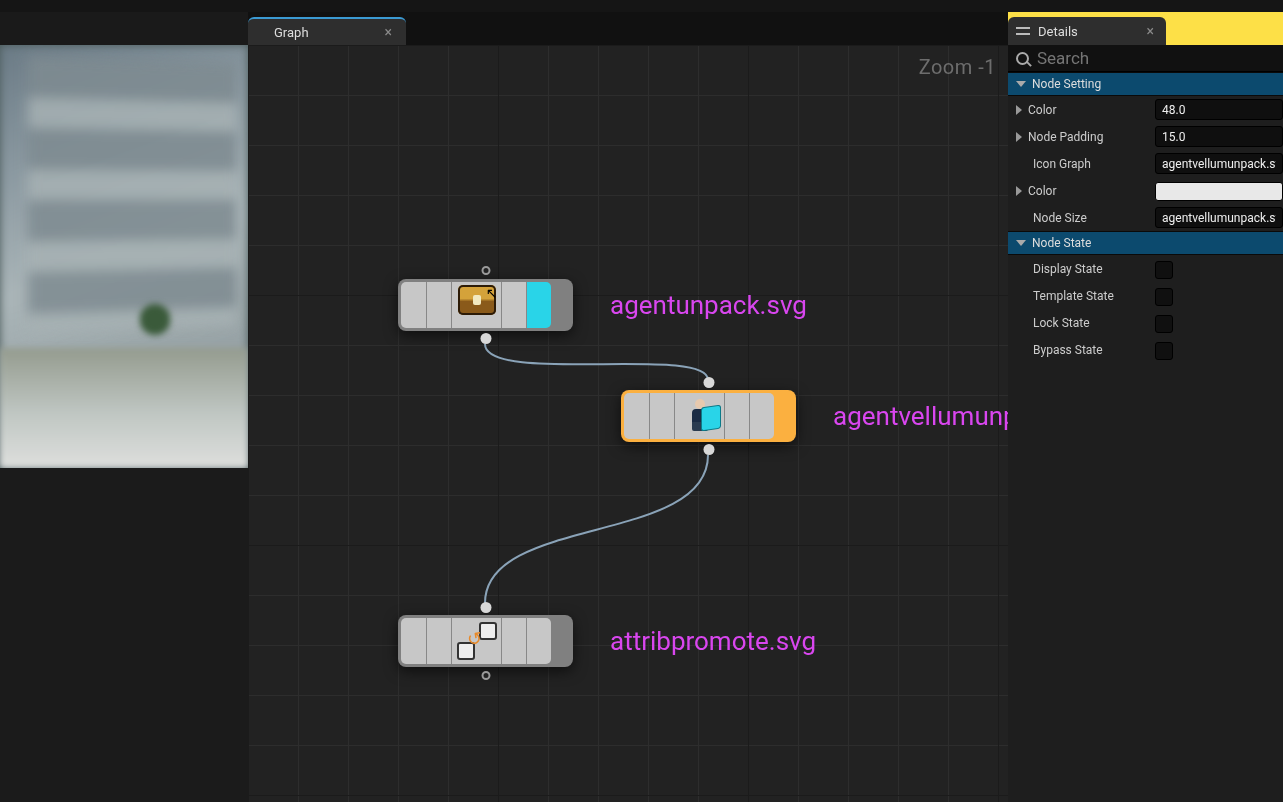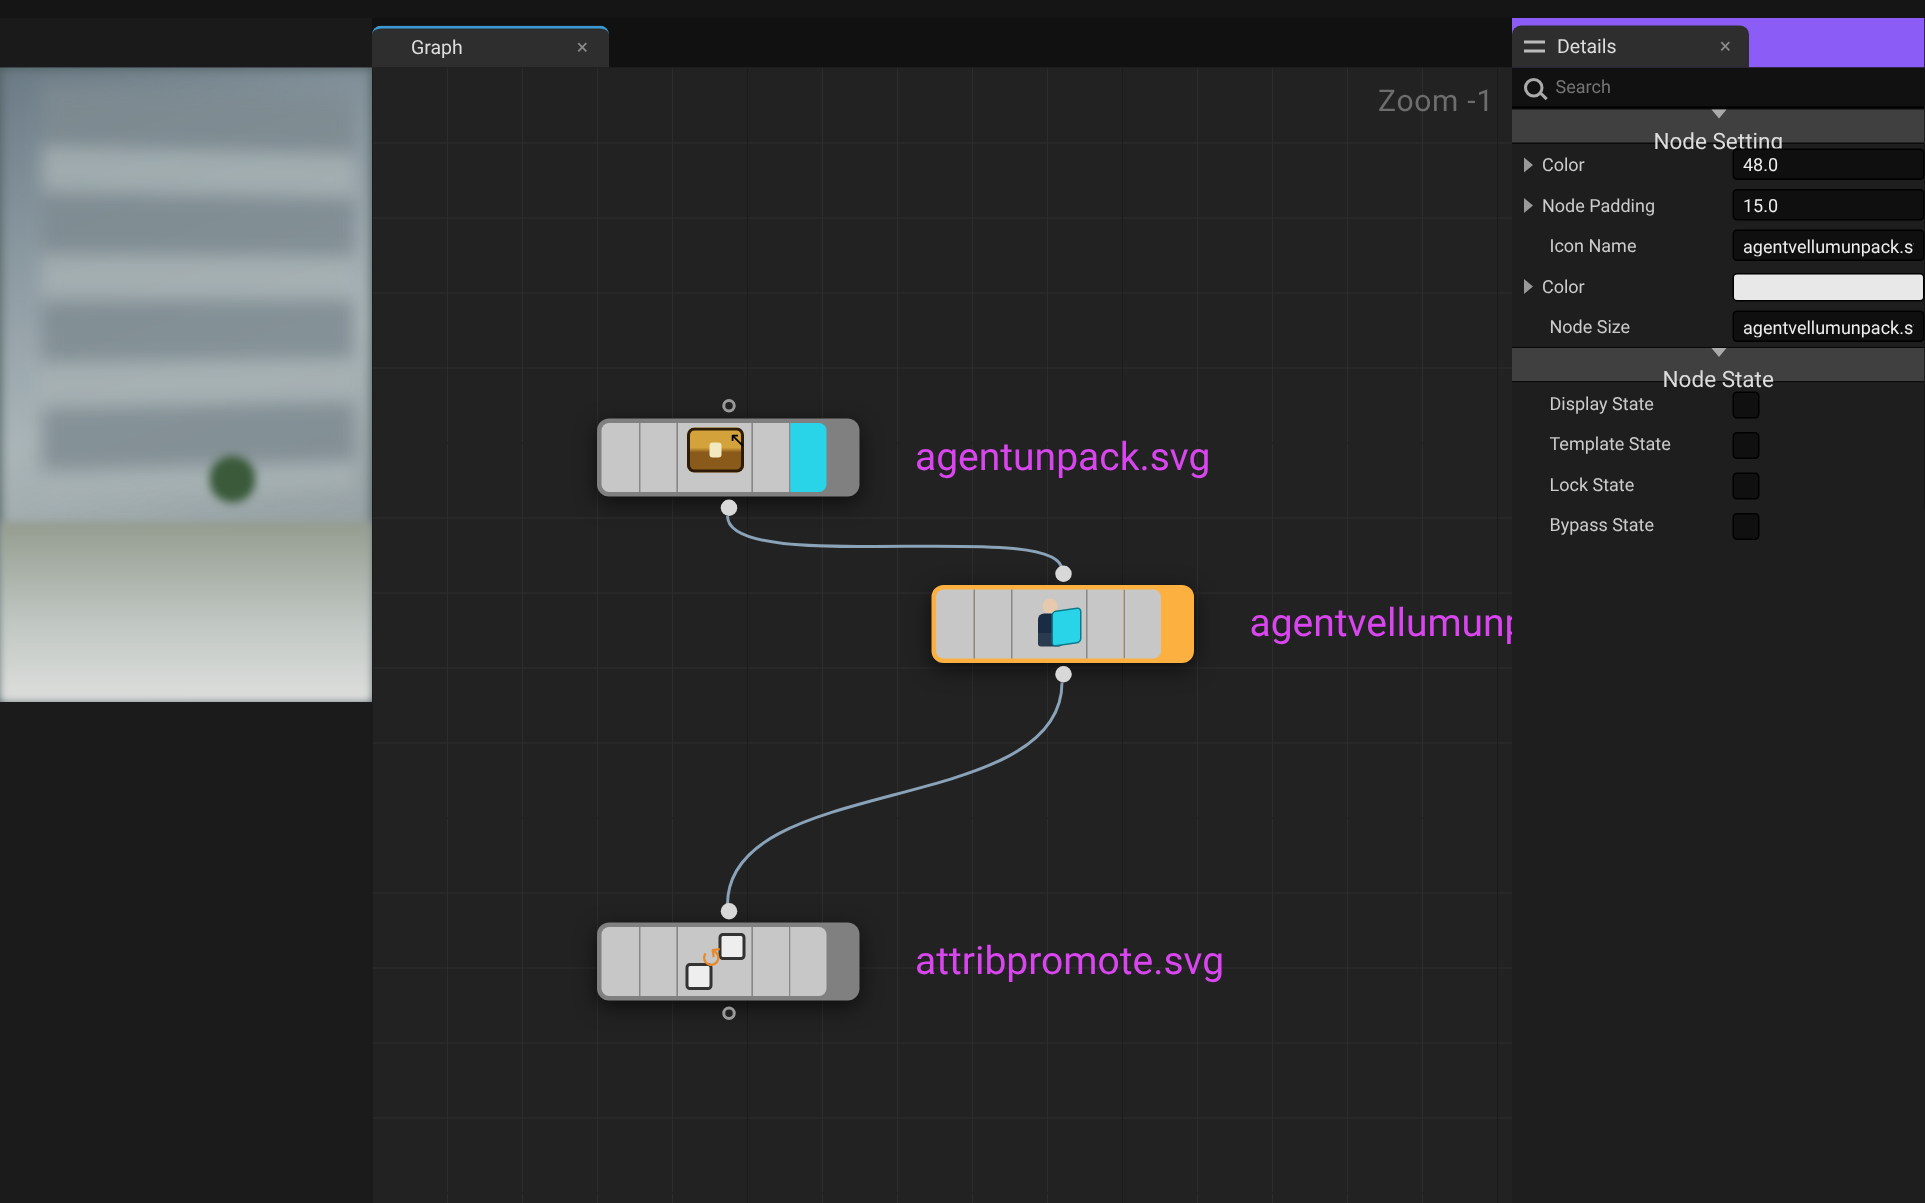--- a/index.html
+++ b/index.html
@@ -81,35 +81,35 @@
   .ic-promote { width:40px; height:38px; position:relative; }
   .ic-promote .box { position:absolute; width:18px; height:18px; background:#eee; border:2px solid #333; border-radius:3px; }
   .ic-promote .b1 { left:0; bottom:0; }
   .ic-promote .b2 { right:0; top:0; }
   .ic-promote .arr { position:absolute; left:10px; top:6px; font-size:18px; color:#e88a2a; transform: rotate(-8deg); }
 
   svg.wires { position:absolute; inset:0; z-index:2; pointer-events:none; }
 
   
   .rightcol { width: 275px; background:#1e1e1e; display:flex; flex-direction:column; }
-  .rtabbar { height:33px; background:#8b5cf6; display:flex; align-items:flex-end; }
+  .rtabbar { height:33px; background:#fde047; display:flex; align-items:flex-end; }
   .rtab { width:158px; height:28px; background:#2e2e2e; border-radius:6px 6px 0 0; display:flex; align-items:center;
     padding:0 8px; font-size:13px; color:#ddd; gap:8px; }
   .rtab .sliders-icon { width:14px; height:12px; position:relative; }
   .rtab .sliders-icon::before, .rtab .sliders-icon::after { content:""; position:absolute; left:0; width:14px; height:2px; background:#bbb; }
   .rtab .sliders-icon::before { top:2px; }
   .rtab .sliders-icon::after { top:8px; }
   .rtab .close { margin-left:auto; font-size:14px; color:#8a8a8a; padding:0 4px; }
 
   .searchbar { height:27px; background:#111; display:flex; align-items:center; padding:0 8px; gap:8px; border-bottom:1px solid #000; }
   .searchbar .mag { width:13px; height:13px; border:2px solid #aaa; border-radius:50%; position:relative; }
   .searchbar .mag::after { content:""; position:absolute; width:6px; height:2px; background:#aaa; right:-5px; bottom:-2px; transform:rotate(45deg); }
-  .searchbar input { flex:1; background:transparent; border:none; outline:none; color:#fca5a5; font-size:12px; }
-
-  .section-hdr { height:24px; background:#404040; display:flex; align-items:center; padding:0 8px; gap:6px; font-size:15px; color:#ddd; border-top:1px solid #0a0a0a; border-bottom:1px solid #0a0a0a;flex-direction:column; }
+  .searchbar input { flex:1; background:transparent; border:none; outline:none; color:#fca5a5; font-size:17px; }
+
+  .section-hdr { height:24px; background:#0c4a6e; display:flex; align-items:center; padding:0 8px; gap:6px; font-size:12px; color:#ddd; border-top:1px solid #0a0a0a; border-bottom:1px solid #0a0a0a; }
   .tri { width:0; height:0; border-left:5px solid transparent; border-right:5px solid transparent; border-top:6px solid #aaa; }
   .tri.right { border-top:5px solid transparent; border-bottom:5px solid transparent; border-left:6px solid #aaa; border-right:none; }
 
   .prop-row { height:27px; display:flex; align-items:center; font-size:12px; }
   .prop-row .lbl { width:147px; display:flex; align-items:center; padding-left:8px; gap:6px; color:#ccc; }
   .prop-row .lbl .tri.right { border-left-color:#999; }
   .prop-row .val { flex:1; height:21px; display:flex; align-items:flex-end; }
   .prop-row .val input[type=text] { width:100%; height:21px; background:#0f0f0f; border:1px solid #000; border-radius:3px;
     color:#eee; font-size:12px; padding:0 6px; outline:none; }
   .prop-row .val .swatch { width:100%; height:19px; background:#e8e8e8; border-radius:3px; border:1px solid #000; }
@@ -240,21 +240,21 @@
               <span class="tri right"></span>
             <span>Node Padding</span>
             </div>
           <div class="val">
               <input type="text" value="15.0" style="">
             </div>
         </div>
         <div class="prop-row">
           <div class="lbl">
               <span style="width:11px"></span>
-            <span>Icon Name</span>
+            <span>Icon Graph</span>
             </div>
           <div class="val">
               <input type="text" value="agentvellumunpack.svg" style="">
             </div>
         </div>
         <div class="prop-row">
           <div class="lbl">
               <span class="tri right"></span>
             <span>Color</span>
             </div>

